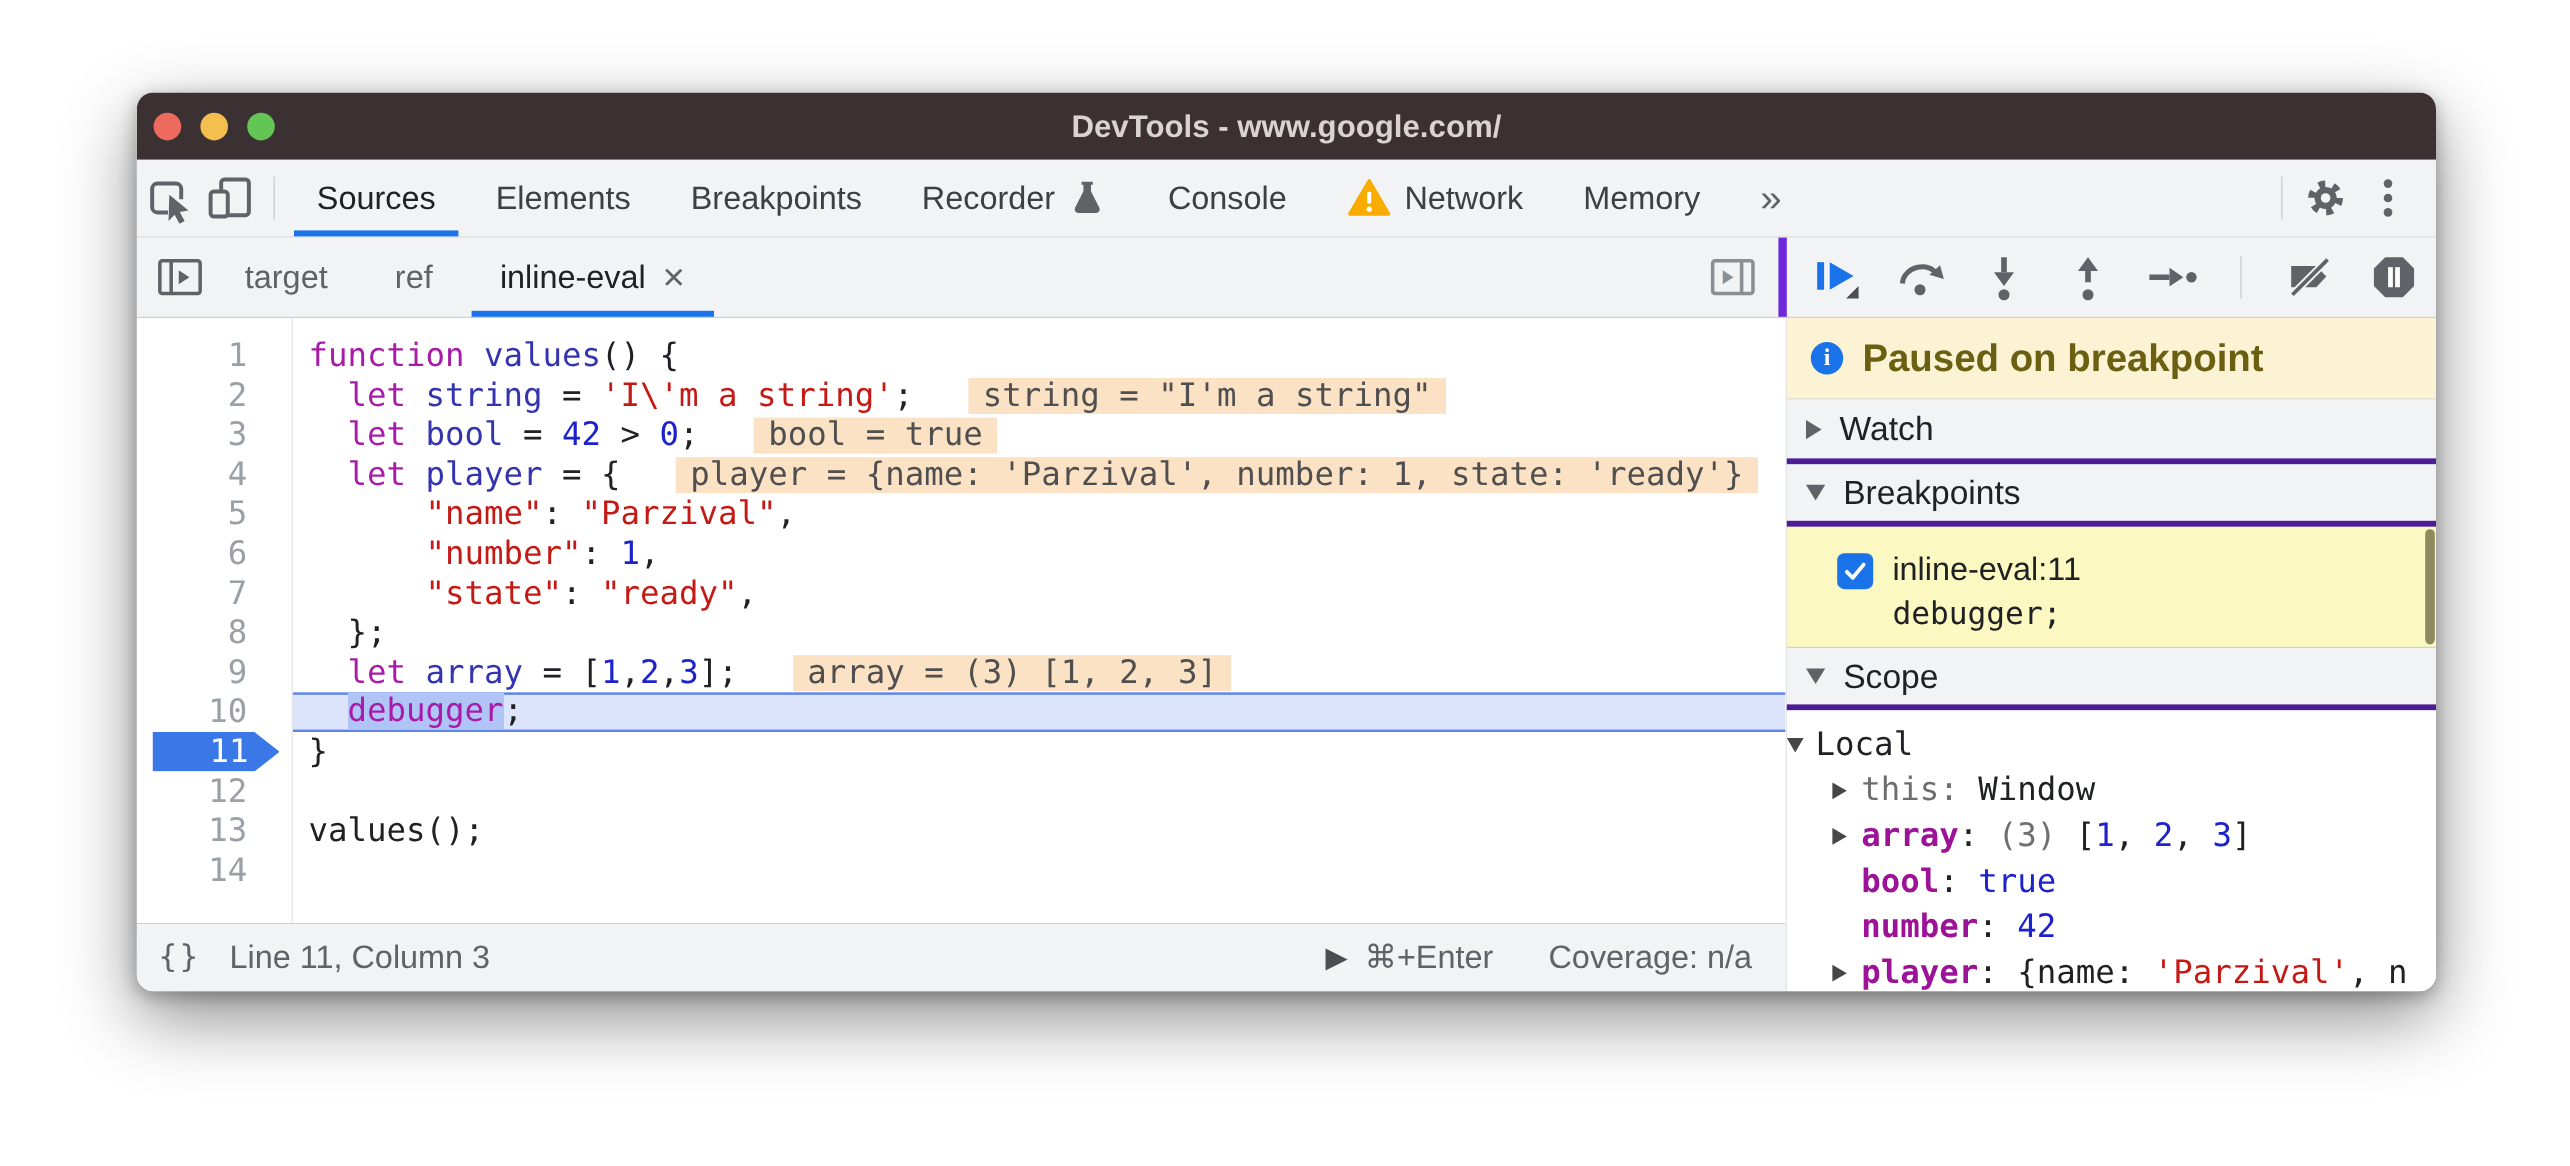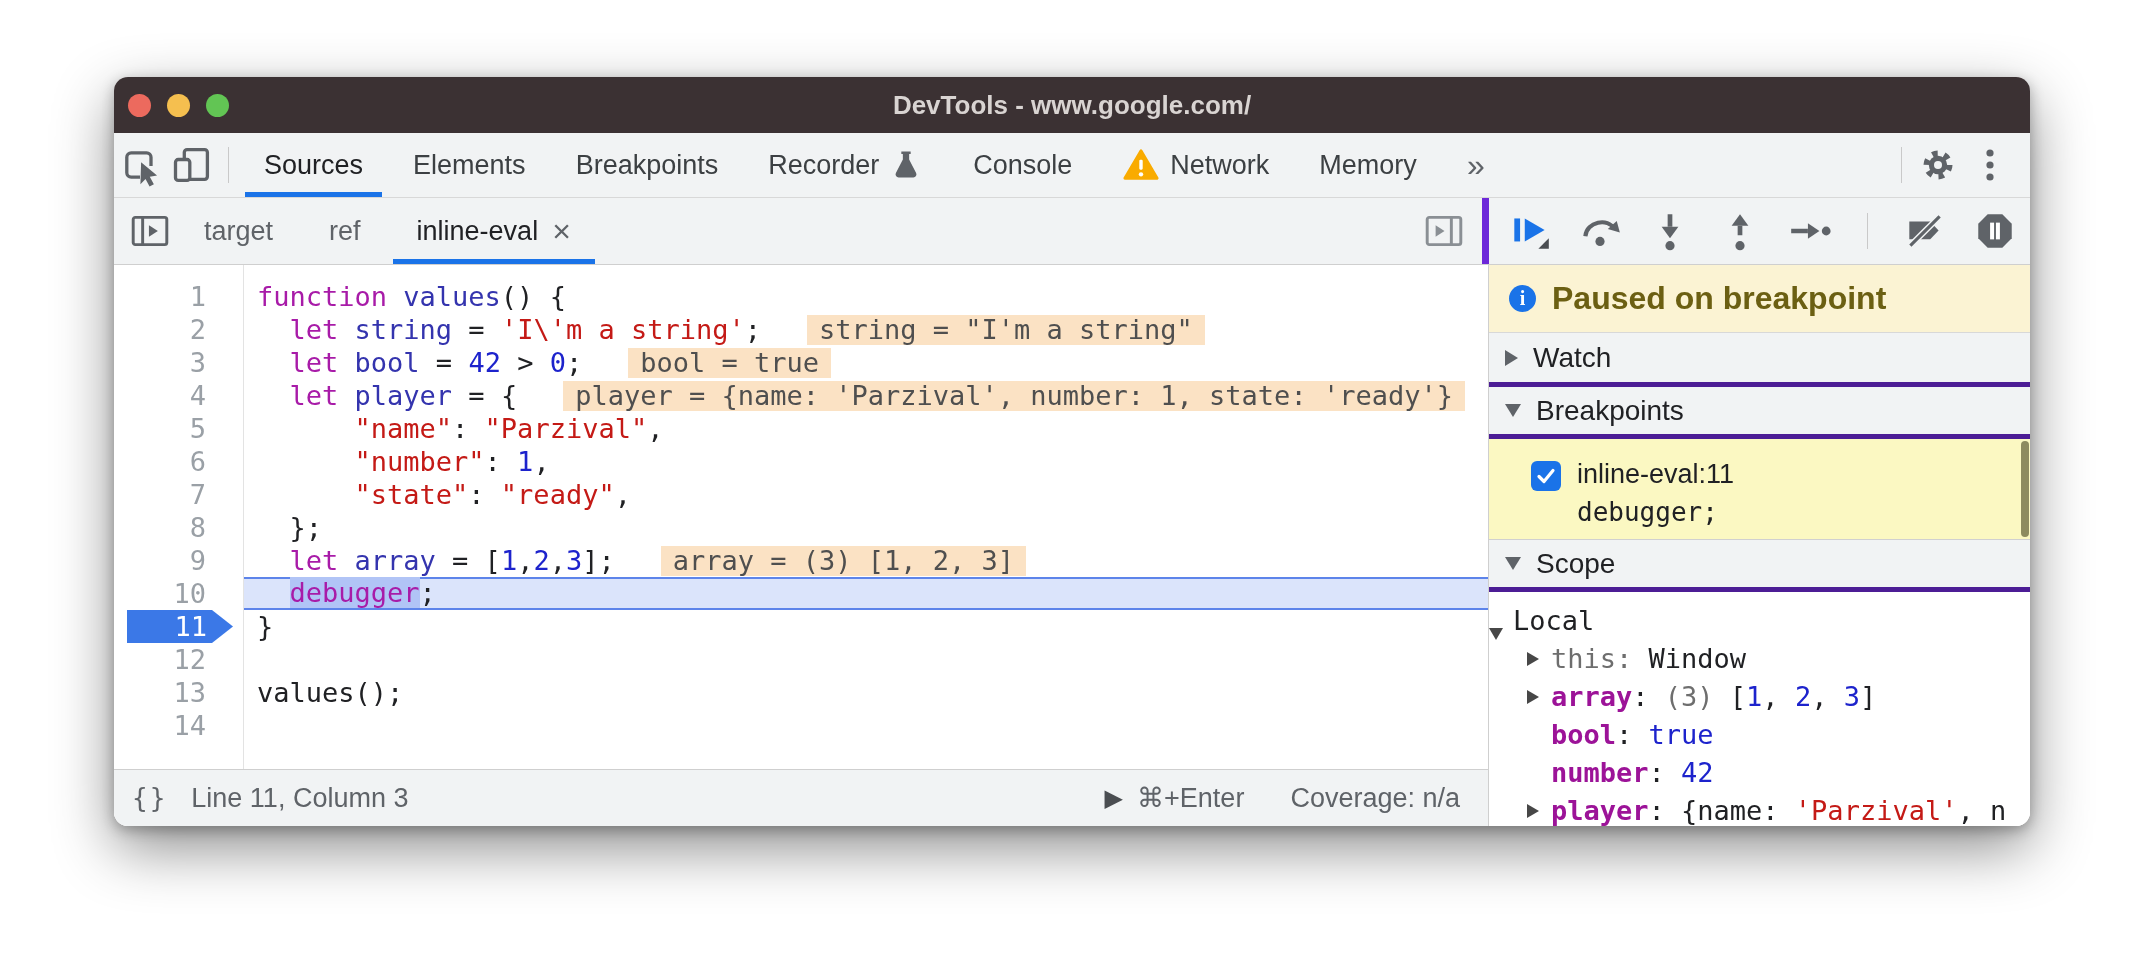--- a/index.html
+++ b/index.html
@@ -343,21 +343,21 @@
           </span>
           <span class="bp-loc">inline-eval:11</span>
           <span class="bp-code">debugger;</span>
           <span class="bp-scroll"></span>
         </div>
         <div class="sect" style="height:52px;">
           <span class="tri tri-d"></span>
           <span class="lbl">Scope</span>
         </div>
         <div class="scope-body" id="scope-body">
-            <div class="srow" style="padding-left: 0; align-items: flex-end;"><span class="tri-slot"><span class="stri-d"></span></span><span class="v-dark">Local</span></div>
+            <div class="srow" style="padding-left: 0;"><span class="tri-slot"><span class="stri-d"></span></span><span class="v-dark">Local</span></div>
             <div class="srow" style="padding-left: 38px;"><span class="tri-slot"><span class="stri-r"></span></span><span class="nm-gray">this</span><span class="v-gray">: </span><span class="v-dark">Window</span></div>
             <div class="srow" style="padding-left: 38px;"><span class="tri-slot"><span class="stri-r"></span></span><span class="nm-prop">array</span><span class="v-dark">: </span><span class="v-gray">(3) </span><span class="v-dark">[</span><span class="v-num">1</span><span class="v-dark">, </span><span class="v-num">2</span><span class="v-dark">, </span><span class="v-num">3</span><span class="v-dark">]</span></div>
             <div class="srow" style="padding-left: 38px;"><span class="tri-slot"></span><span class="nm-prop">bool</span><span class="v-dark">: </span><span class="v-num">true</span></div>
             <div class="srow" style="padding-left: 38px;"><span class="tri-slot"></span><span class="nm-prop">number</span><span class="v-dark">: </span><span class="v-num">42</span></div>
             <div class="srow" style="padding-left: 38px;"><span class="tri-slot"><span class="stri-r"></span></span><span class="nm-prop">player</span><span class="v-dark">: </span><span class="v-dark">{name: </span><span class="v-str">'Parzival'</span><span class="v-dark">, n</span></div>
           </div>
       </div>
 
     </div>
   </div>

